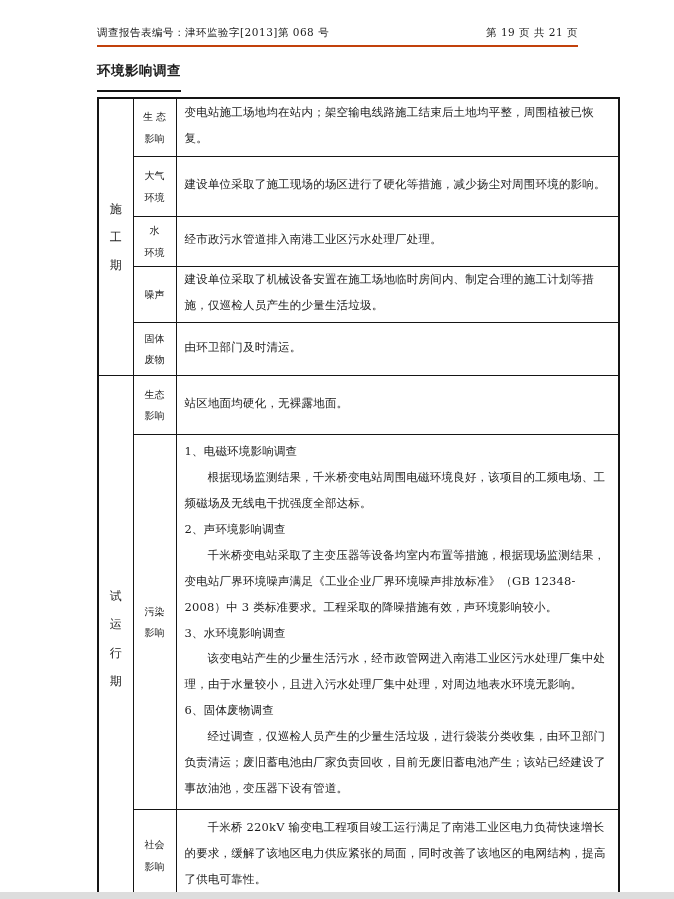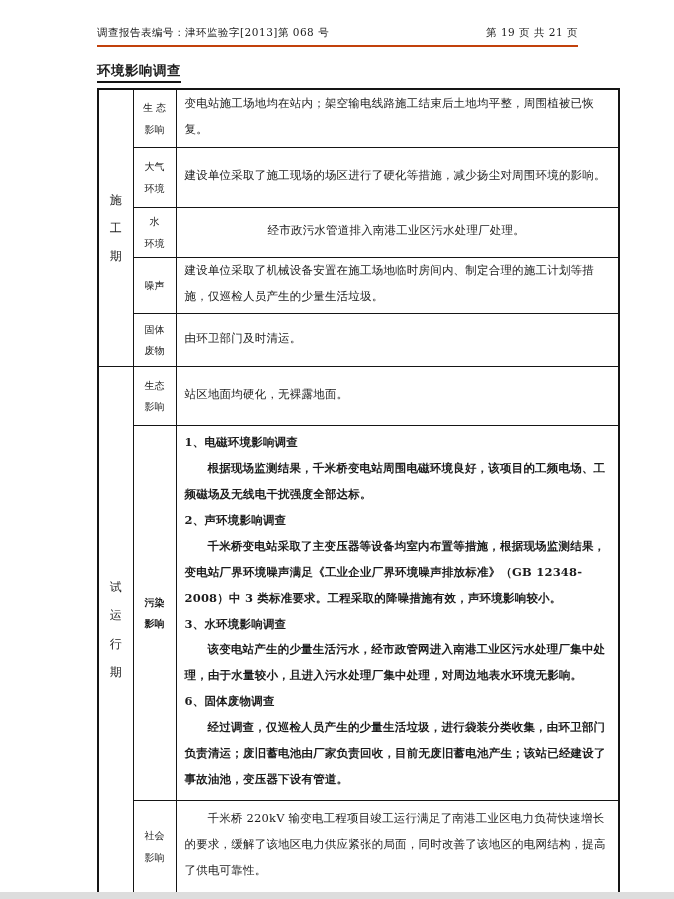--- a/index.html
+++ b/index.html
@@ -15,21 +15,21 @@
     width:481px;
     display:flex;justify-content:space-between;align-items:flex-end;
     border-bottom:2px solid #c2410c;
     padding-bottom:5px;
     font-size:10.5px;letter-spacing:0.5px;
   }
   
   .title-wrap{margin:13px 0 5px 0;}
   .title{
     display:inline-block;font-weight:bold;font-size:13.5px;
-    border-bottom:2px solid #151515;padding-bottom:1px;letter-spacing:0.5px;
+    border-bottom:2px solid #151515;padding-bottom:10px;letter-spacing:0.5px;
   }
   
   table.impact{
     border-collapse:collapse;table-layout:fixed;width:521px;
     border:2px solid #151515;
   }
   table.impact td{border:1.5px solid #151515;overflow:hidden;}
   .col-period{width:35px;}
   .col-label{width:43px;}
   .col-content{width:443px;}
@@ -44,23 +44,23 @@
     white-space:pre-line;padding:2px 1px;
   }
   td.content{
     font-size:11.5px;line-height:2.26;
     padding:0 10px 3px 8px;vertical-align:middle;
     letter-spacing:0.2px;
   }
   td.content p{margin:0;}
   .indent{text-indent:2em;}
   
-  .rh1{height:53px;} .rh2{height:55px;} .rh3{height:45px;text-align:center;}
+  .rh1{height:53px;} .rh2{height:55px;} .rh3{height:45px;}
   .rh4{height:51px;} .rh5{height:48px;} .rh6{height:54px;}
-  .rh7{height:370px;font-weight:bold;} .rh8{height:87px;}
+  .rh7{height:370px;} .rh8{height:87px;}
   
   .gray-strip{
     position:absolute;left:0;bottom:0;width:674px;height:7px;
     background:#dddddd;
   }
 </style>
 </head>
 <body>
 
 <div class="page">

